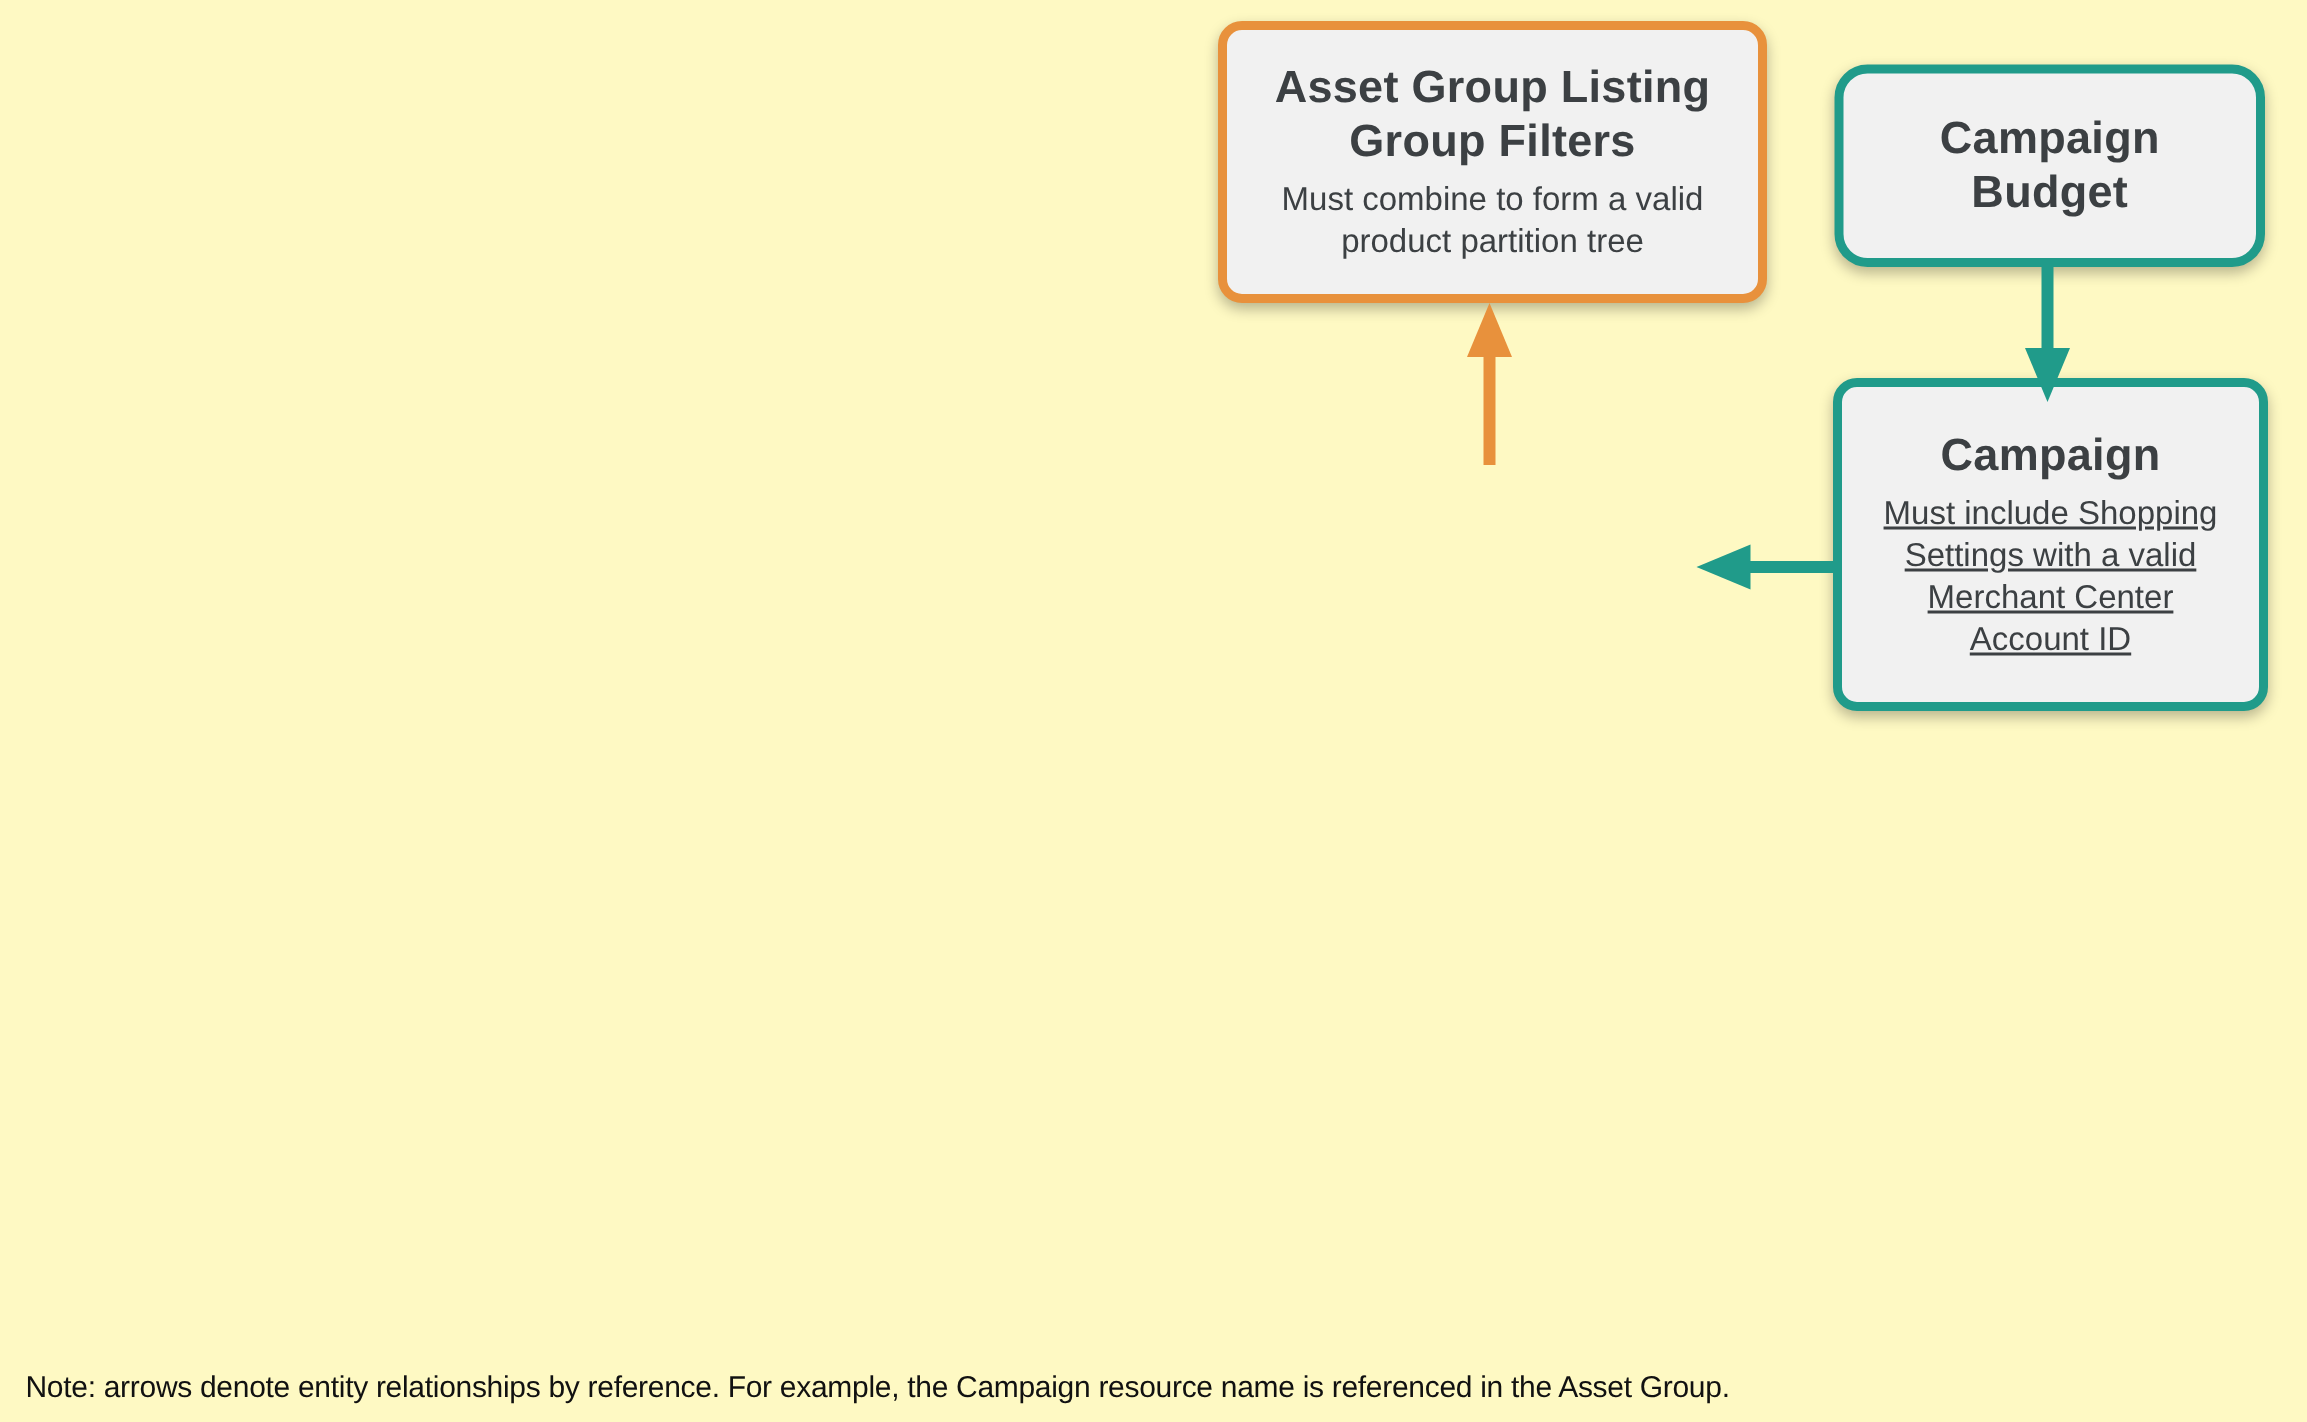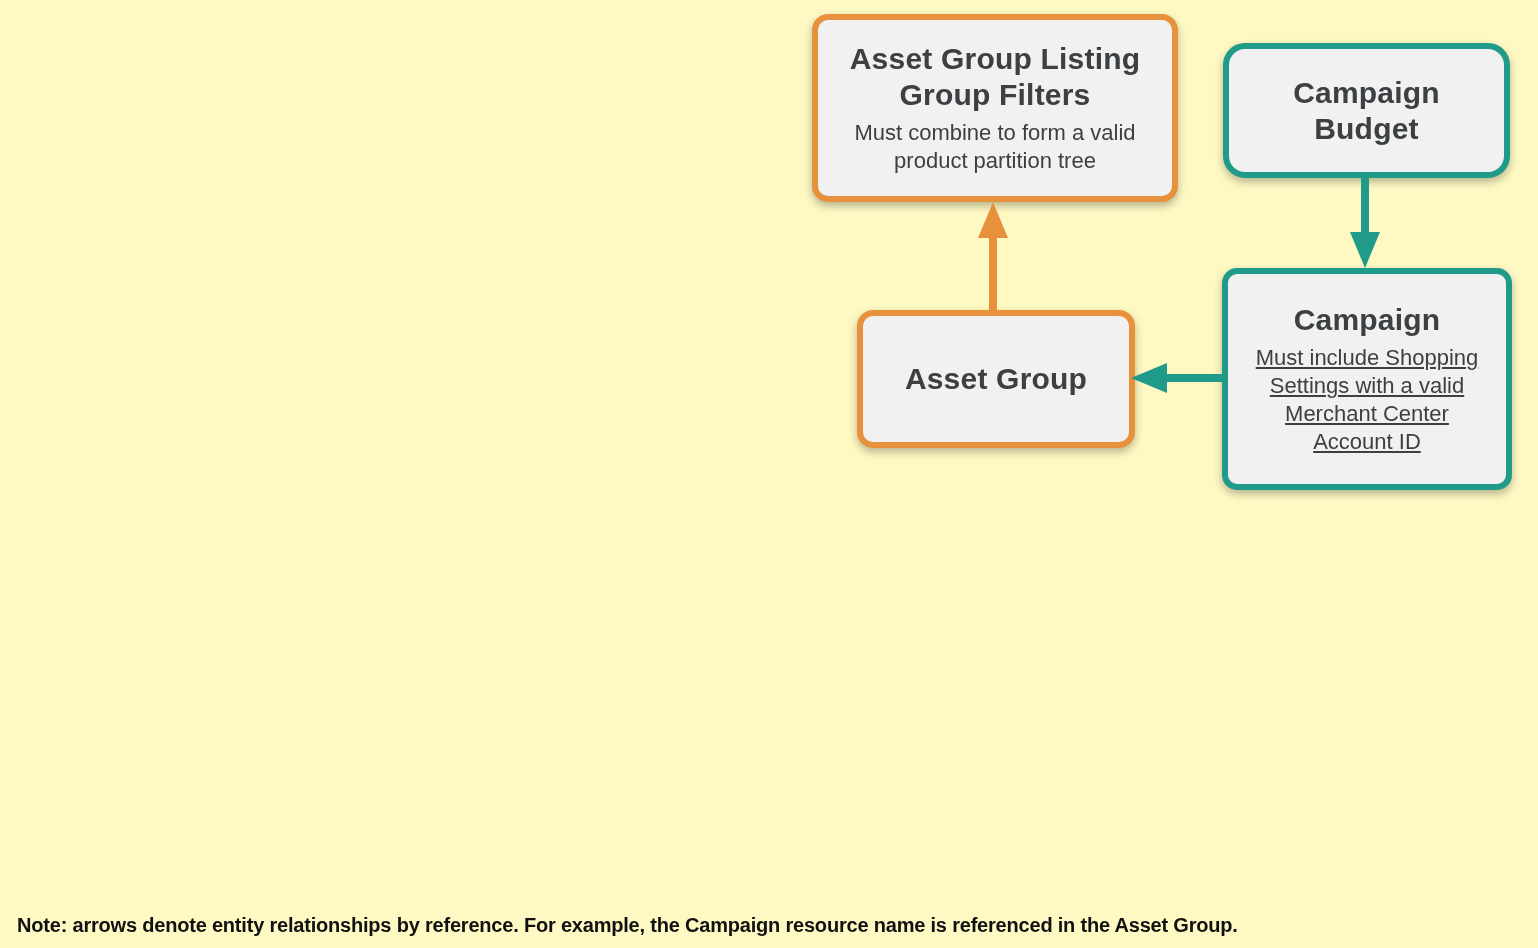--- a/index.html
+++ b/index.html
@@ -44,21 +44,21 @@
     font-size: 22px;
     font-weight: normal;
     line-height: 28px;
     color: var(--color-subtitle-text, #3C4043);
     margin-top: 6px;
     text-align: center;
   }
   #node-listing-filters { left: 812px; top: 14px;  width: 366px; height: 188px; }
   #node-campaign-budget { left: 1223px; top: 43px; width: 287px; height: 135px; border-radius: 22px; }
   #node-asset-group     { left: 857px; top: 310px; width: 278px; height: 138px; }
-  #node-campaign        { left: 1222px; top: 268px; width: 290px; height: 222px; border-radius: 15px; }
+  #node-campaign        { left: 1222px; top: 252px; width: 290px; height: 222px; }
   #node-campaign-budget .node__title { max-width: 190px; }
   #node-campaign .node__subtitle { max-width: 240px; text-decoration: underline; }
   #node-listing-filters .node__subtitle { max-width: 320px; }
 
   
   .shaft { position: absolute; }
   .shaft--orange { background: var(--color-orange, #E8913C); }
   .shaft--teal   { background: var(--color-teal, #209B8A); }
   .head { position: absolute; width: 0; height: 0; }
 
@@ -87,43 +87,40 @@
     border-right: 36px solid var(--color-teal, #209B8A);
   }
 
   
   #footnote {
     position: absolute;
     left: 17px;
     top: 914px;
     width: 1480px;
     font-size: 20px;
-    font-weight: bold;
+    font-weight: normal;
     letter-spacing: -0.2px;
     color: var(--color-note-text, #111111);
     white-space: nowrap;
   }
 </style>
 </head>
 <body>
 
 <div id="canvas">
 
   <div class="node node--orange" id="node-listing-filters">
     <div class="node__title">Asset Group Listing Group Filters</div>
     <div class="node__subtitle">Must combine to form a valid product partition tree</div>
   </div>
 
   <div class="node node--teal" id="node-campaign-budget">
     <div class="node__title">Campaign Budget</div>
   </div>
 
-  <div class="node node--orange" id="node-asset-group">
-    <div class="node__title">Asset Group</div>
-  </div>
 
   <div class="node node--teal" id="node-campaign">
     <div class="node__title">Campaign</div>
     <div class="node__subtitle">Must include Shopping Settings with a valid Merchant Center Account ID</div>
   </div>
 
   <div class="shaft shaft--orange" id="arrow-up-shaft"></div>
   <div class="head" id="arrow-up-head"></div>
 
   <div class="shaft shaft--teal" id="arrow-down-shaft"></div>

